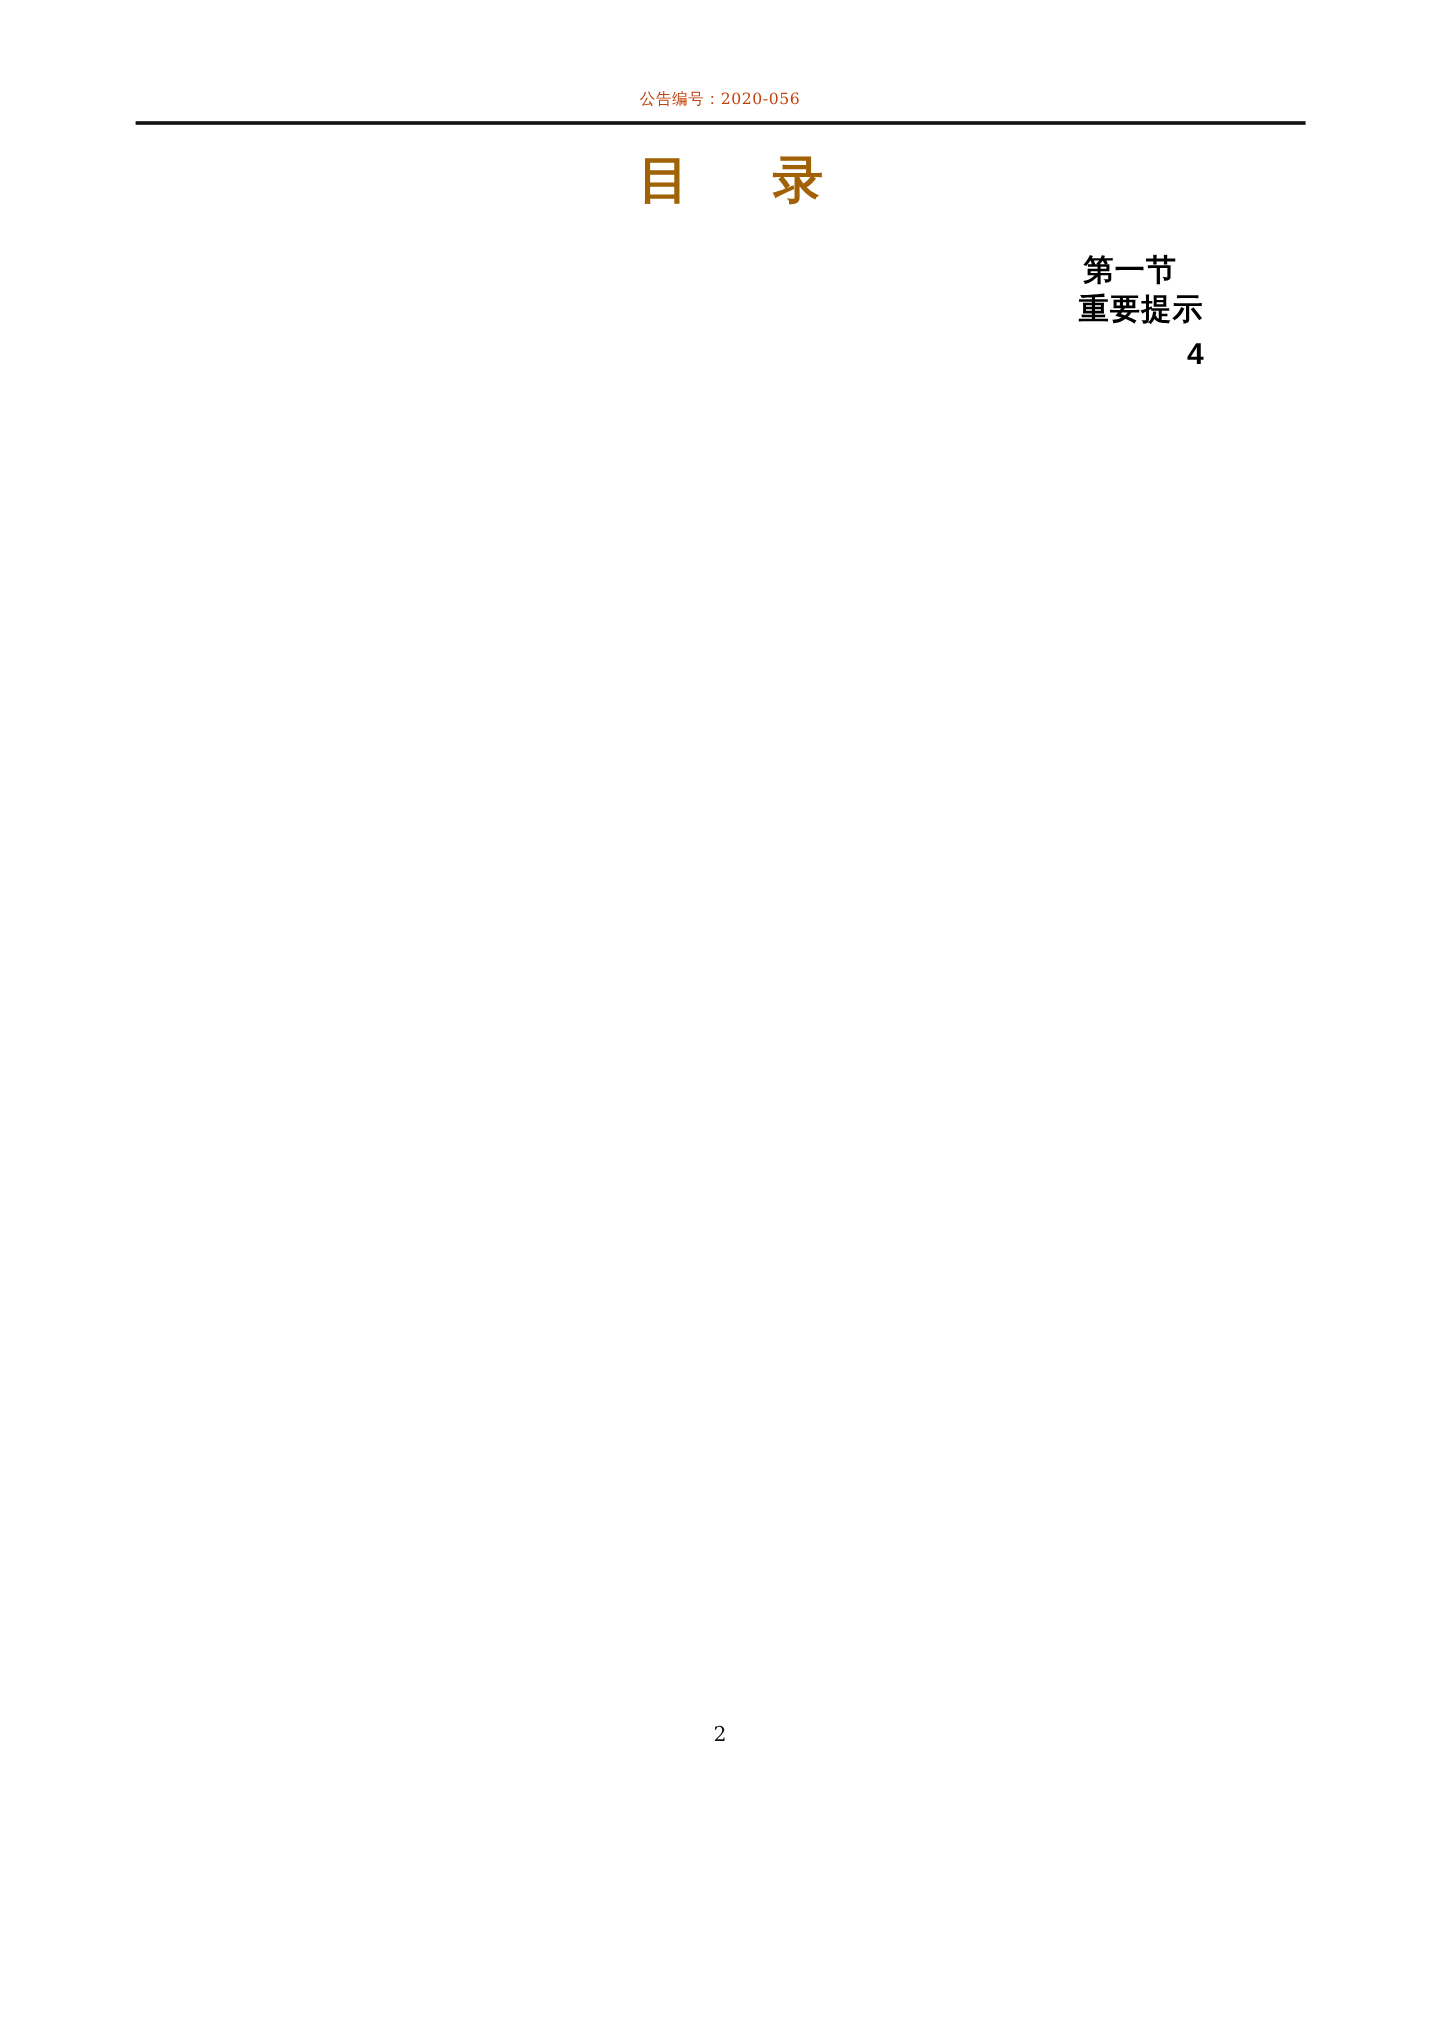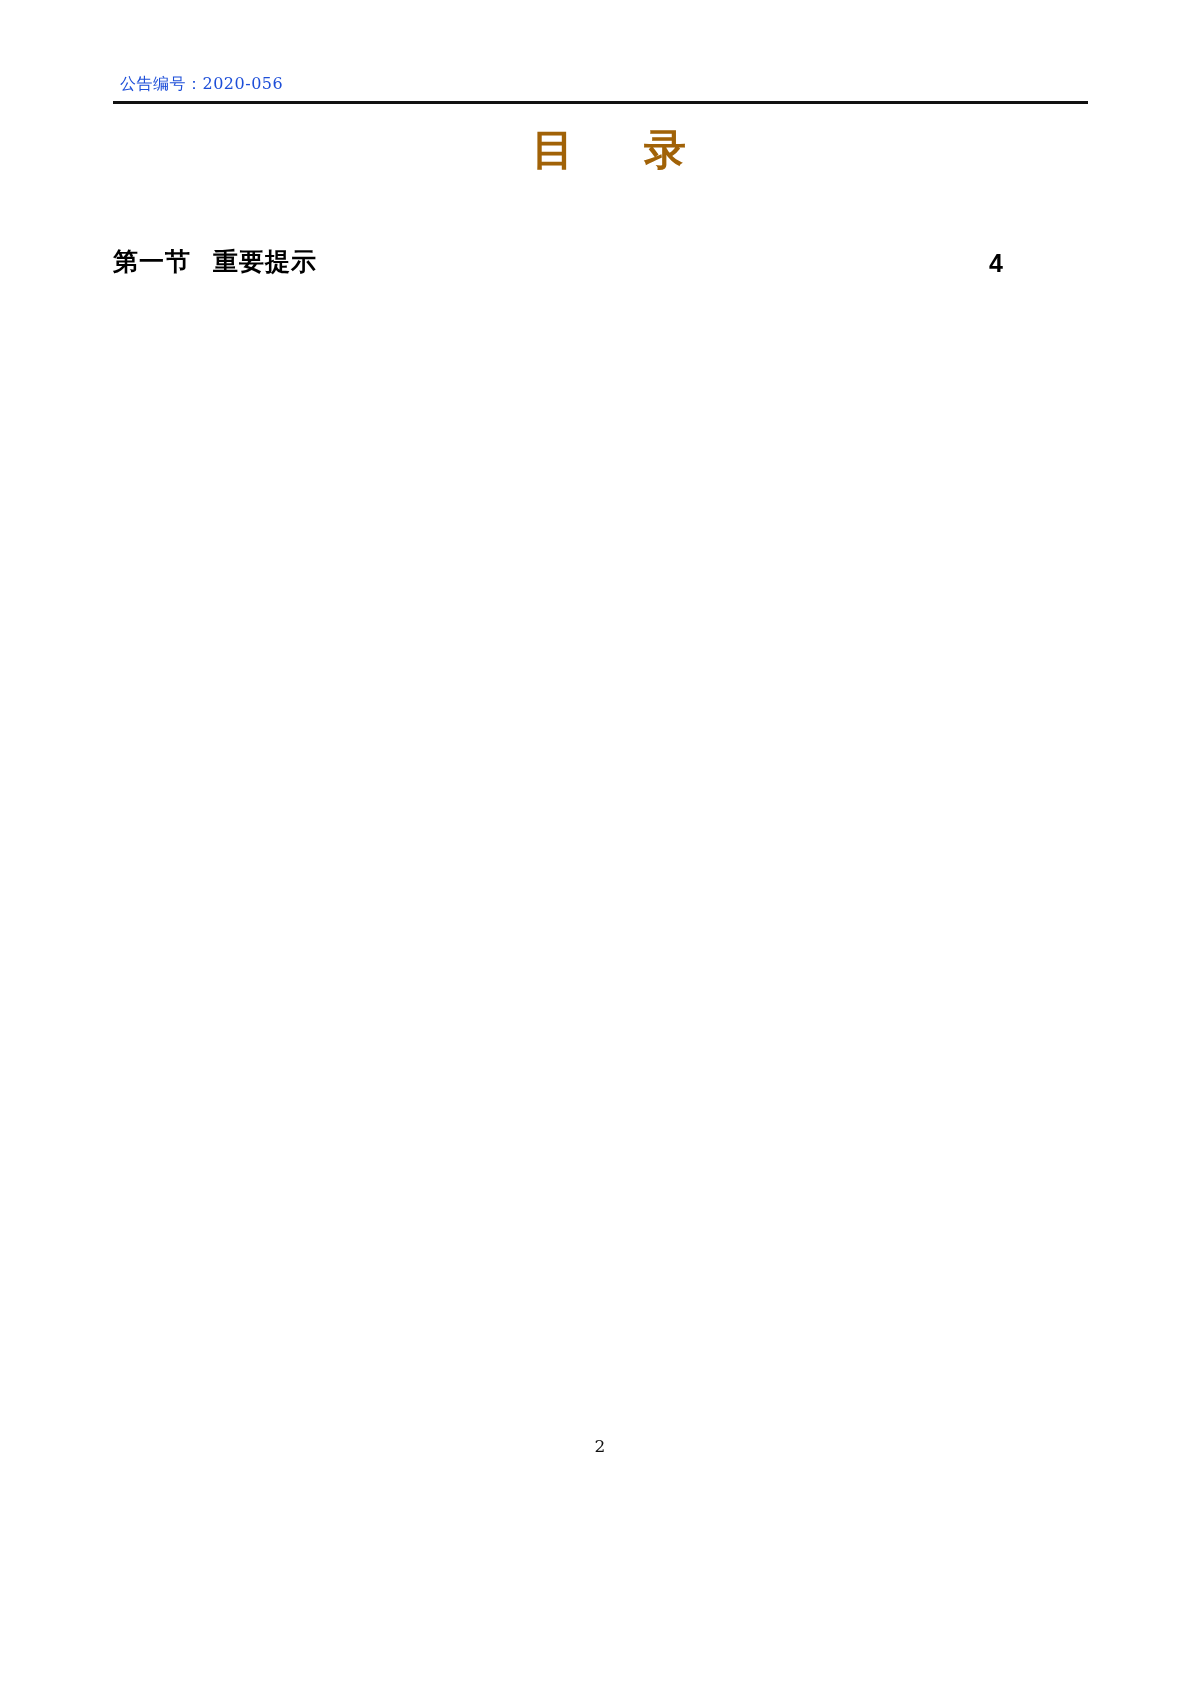--- a/index.html
+++ b/index.html
@@ -22,25 +22,25 @@
     background: #ffffff;
     box-sizing: border-box;
   }
 
   
   .header-row {
     position: absolute;
     top: 74px;
     left: 120px;
     right: 120px;
-    text-align: left;
+    text-align: center;
     font-family: "DejaVu Serif", "Liberation Serif", serif;
-    font-size: 16px;
+    font-size: 13px;
     letter-spacing: 0.5px;
-    color: #1d4ed8;
+    color: #c2410c;
   }
 
   
   .header-rule {
     position: absolute;
     top: 101px;
     left: 113px;
     width: 975px;
     height: 3px;
     background: #111111;
@@ -68,20 +68,21 @@
     width: 890px;
   }
   .toc-entry {
     display: flex;
     align-items: flex-end;
     height: 70px;
     font-size: 25px;
     font-weight: 700;
     color: #000000;
     white-space: nowrap;
+    flex-direction: column;
   }
   .toc-section {
     width: 100px;
     flex: 0 0 auto;
     letter-spacing: 1px;
   }
   .toc-title {
     flex: 0 0 auto;
     padding-left: 0px;
     letter-spacing: 1px;

